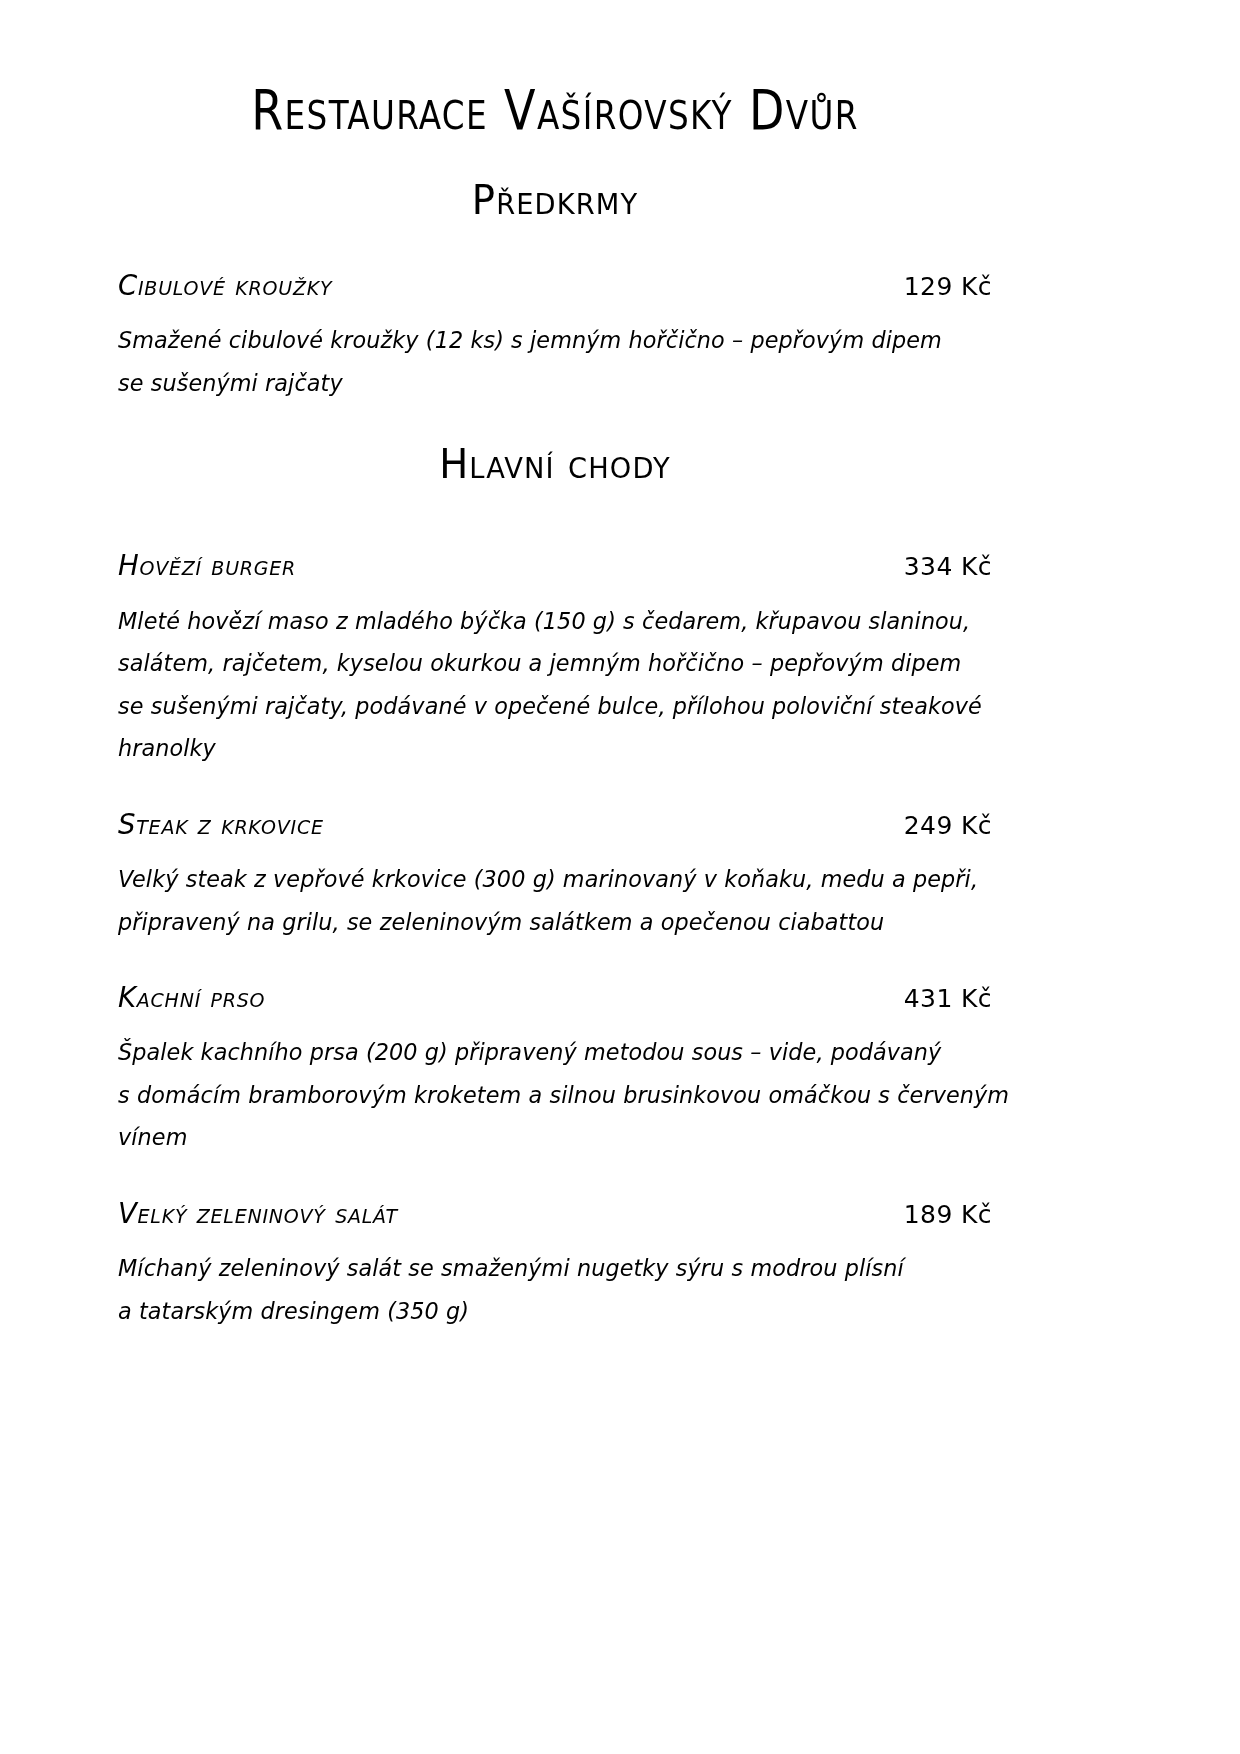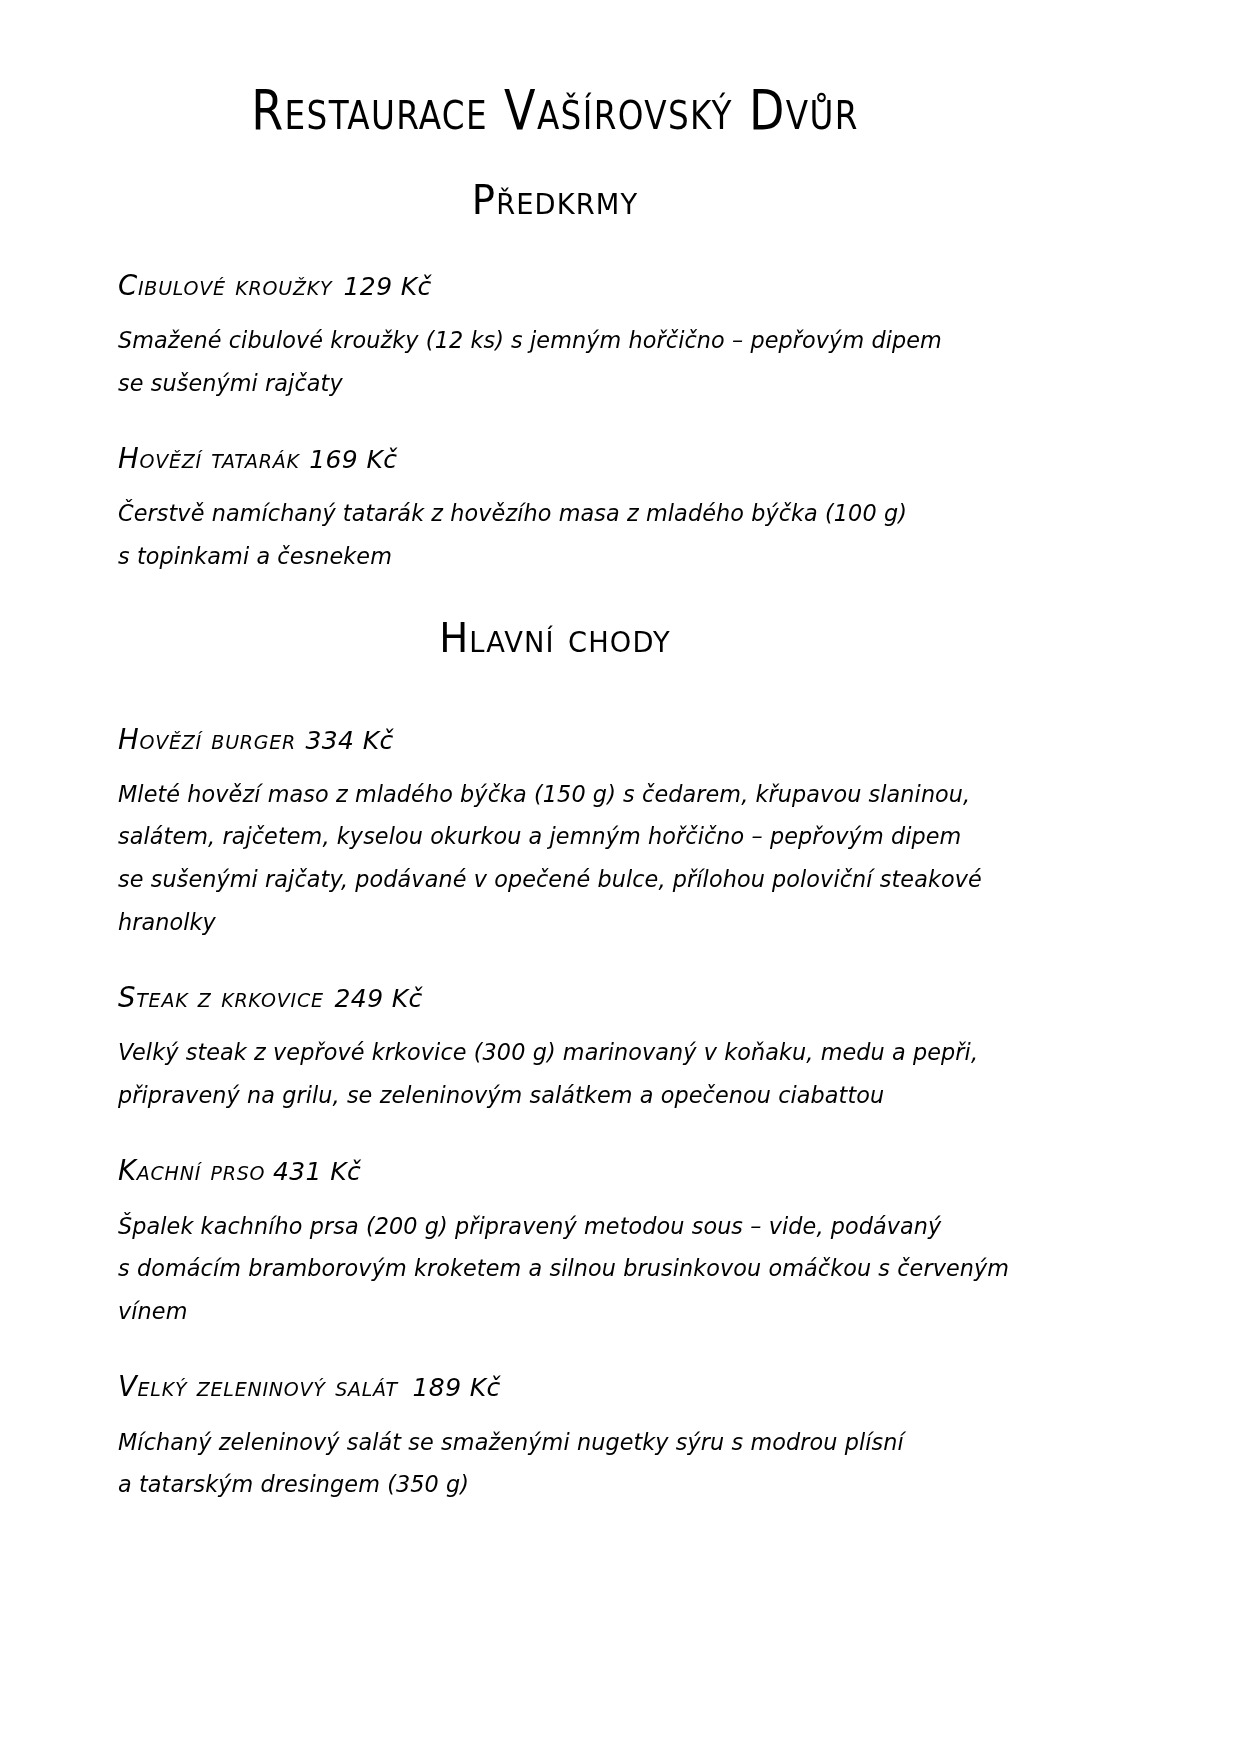--- a/index.html
+++ b/index.html
@@ -92,39 +92,39 @@
   .menu-section.starters .menu-item:first-child {
     margin-top: 44px;
   }
   .menu-section.mains .menu-item:first-child {
     margin-top: 60px;
   }
 
   .item-head {
     display: flex;
     align-items: baseline;
+    justify-content: space-between;
     width: 874px;
   }
 
   .item-name {
     font-family: "DejaVu Sans", sans-serif;
     font-size: 29px;
     font-variant: small-caps;
     font-style: italic;
     letter-spacing: 0.8px;
     line-height: 1.25;
     white-space: nowrap;
     transform: scaleX(0.95);
     transform-origin: left center;
   }
 
   .item-price {
     font-family: "DejaVu Sans", sans-serif;
     font-size: 25px;
-    font-style: italic;
     letter-spacing: 0.4px;
     line-height: 1.25;
     white-space: nowrap;
   }
 
   .item-desc {
     margin-top: 16px;
     font-family: "DejaVu Sans", sans-serif;
     font-size: 23px;
     font-style: italic;
@@ -156,30 +156,20 @@
           <div class="item-head">
             <span class="item-name">Cibulové kroužky</span>
             <span class="item-price">129 Kč</span>
           </div>
           <div class="item-desc">
             <span class="desc-line">Smažené cibulové kroužky (12 ks) s jemným hořčično – pepřovým dipem</span>
             <span class="desc-line">se sušenými rajčaty</span>
           </div>
         </li>
 
-        <li class="menu-item spaced">
-          <div class="item-head">
-            <span class="item-name">Hovězí tatarák</span>
-            <span class="item-price">169 Kč</span>
-          </div>
-          <div class="item-desc">
-            <span class="desc-line">Čerstvě namíchaný tatarák z hovězího masa z mladého býčka (100 g)</span>
-            <span class="desc-line">s topinkami a česnekem</span>
-          </div>
-        </li>
 
       </ul>
     </div>
 
     <div class="menu-section mains">
       <h2 class="section-heading second">Hlavní chody</h2>
 
       <ul class="section-items">
 
         <li class="menu-item">

